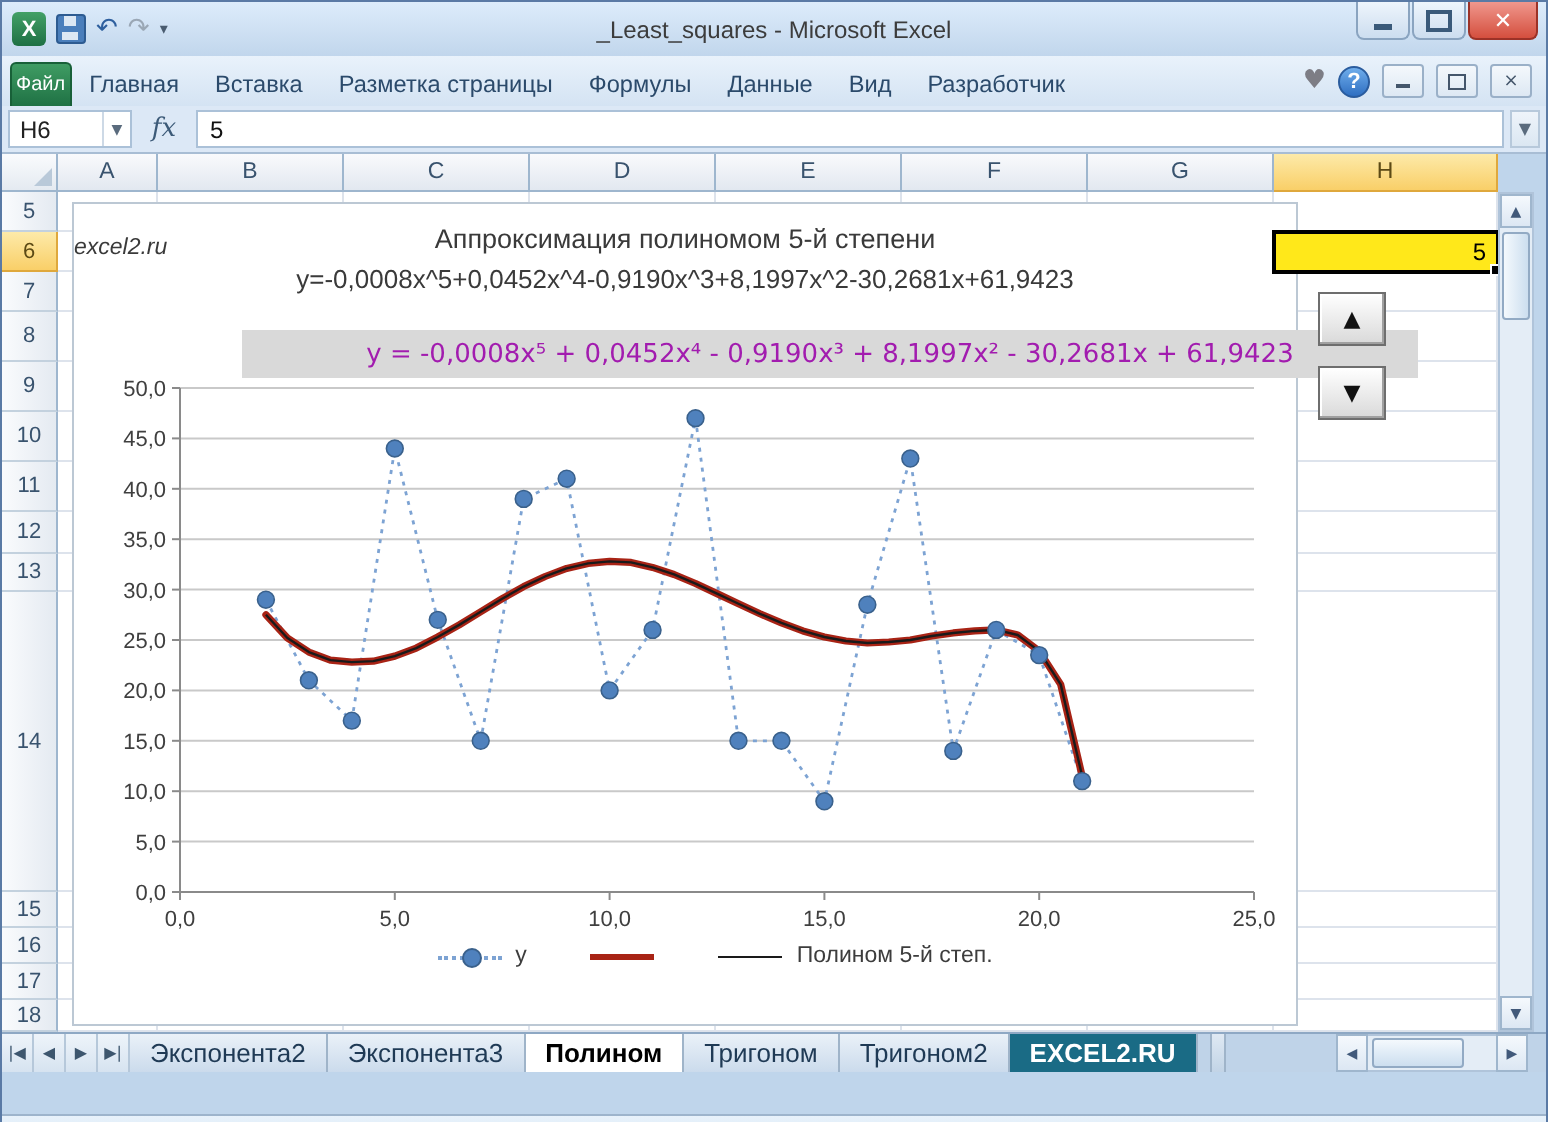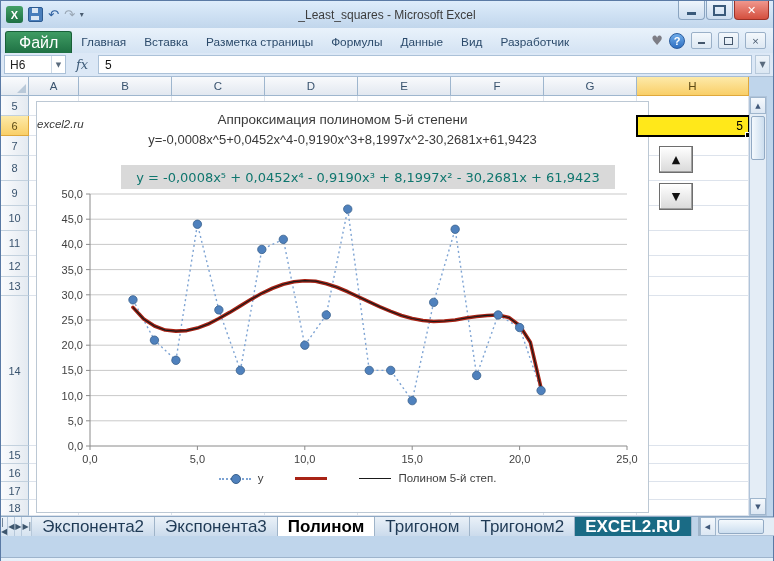--- a/index.html
+++ b/index.html
@@ -26,22 +26,22 @@
     border:1px solid #8aa4c0;border-top:none;background:linear-gradient(#eef5fc,#ccddef);
     border-radius:0 0 4px 4px;margin-left:1px;}
   .wbtn.close{width:33px;background:linear-gradient(#f0978d,#d44f3e);border-color:#9c3227;color:#fff;font-size:11px;}
   .minbar{width:9px;height:3px;background:#3a5a7a;margin-top:6px;}
   .maxbox{width:9px;height:7px;border:2px solid #3a5a7a;}
 
   
   .ribbonrow{position:absolute;left:0;top:27px;right:0;height:25px;
     background:linear-gradient(#e9f2fb,#d4e3f3);border-bottom:1px solid #b4c8de;
     display:flex;align-items:flex-end;}
-  .filetab{height:22px;margin-left:4px;padding:0 13px;background:linear-gradient(#3f9c63,#1f7144);
-    color:#fff;font-size:16px;display:flex;align-items:center;border-radius:3px 3px 0 0;
+  .filetab{height:22px;margin-left:4px;padding:0 2px;background:linear-gradient(#3f9c63,#1f7144);
+    color:#fff;font-size:10px;display:flex;align-items:center;border-radius:3px 3px 0 0;
     border:1px solid #186038;border-bottom:none;box-sizing:border-box;}
   #ribbon-tabs{display:flex;align-items:flex-end;}
   .rtab{height:22px;padding:0 9px;font-size:11.8px;color:#2b4a6b;display:flex;align-items:center;white-space:nowrap;}
   .ribbon-right{position:absolute;right:7px;top:4px;display:flex;align-items:center;gap:6px;}
   .heart{color:#7d7d85;font-size:13px;line-height:1;}
   .helpbtn{width:16px;height:16px;border-radius:8px;background:linear-gradient(#6fadeb,#2f6fc1);
     color:#fff;font-size:11px;font-weight:bold;display:flex;align-items:center;justify-content:center;
     border:1px solid #2a5c9e;box-sizing:border-box;}
   .wmini{width:19px;height:15px;border:1px solid #9ab0c8;background:linear-gradient(#f4f8fc,#dde8f3);
     display:flex;align-items:center;justify-content:center;font-size:9px;color:#44566b;border-radius:2px;}
@@ -86,22 +86,22 @@
   .cell-h6{position:absolute;left:607px;top:19px;width:114px;height:22px;border:2px solid #000;
     box-sizing:border-box;z-index:25;font-size:12px;display:flex;align-items:center;
     justify-content:flex-end;padding-right:5px;color:#000;}
   .cell-h6:after{content:"";position:absolute;right:-3px;bottom:-3px;width:4px;height:4px;background:#000;border:1px solid #fff;}
 
   
   .chart{position:absolute;left:7px;top:5px;width:613px;height:412px;background:#fff;
     border:1px solid #bcc8d4;box-sizing:border-box;z-index:20;}
   .c-title{position:absolute;top:10px;left:0;right:0;text-align:center;font-size:13.5px;color:#3a3a3a;}
   .c-sub{position:absolute;top:30px;left:0;right:0;text-align:center;font-size:13px;color:#3a3a3a;}
-  .c-eq{position:absolute;left:84px;top:63px;width:494px;height:24px;display:flex;align-items:center;
-    justify-content:center;font-size:13px;color:#0f766e;font-family:"DejaVu Sans",sans-serif;}
+  .c-eq{position:absolute;left:84px;top:63px;width:588px;height:24px;display:flex;align-items:center;
+    justify-content:center;font-size:13px;color:#a21caf;font-family:"DejaVu Sans",sans-serif;}
   #chart-svg{position:absolute;left:0;top:0;width:613px;height:412px;}
   .c-legend{position:absolute;left:40px;right:10px;top:370px;display:flex;justify-content:center;
     align-items:center;gap:32px;font-size:11.5px;color:#3d3d3d;}
   .lg-item{display:flex;align-items:center;gap:7px;}
   .sw-dot{width:32px;height:9px;position:relative;}
   .sw-dot:before{content:"";position:absolute;left:0;right:0;top:4px;border-top:2px dotted #7da3d3;}
   .sw-dot:after{content:"";position:absolute;left:12px;top:0.5px;width:8px;height:8px;border-radius:50%;
     background:#4f81bd;border:1px solid #3a618c;}
   .sw-line{width:32px;height:0;}
 
@@ -117,21 +117,21 @@
     border:1px solid #9fb6cd;display:flex;align-items:center;justify-content:center;font-size:7px;color:#41597a;box-sizing:border-box;}
   .vs-thumb{position:absolute;left:1px;right:1px;top:19px;height:42px;
     background:linear-gradient(90deg,#f4f9fd,#ccdeef);border:1px solid #92aac4;border-radius:2px;}
 
   
   .tabbar{position:absolute;left:0;top:515px;right:0;height:19px;background:#bfd3e8;
     border-top:1px solid #8ea8c4;display:flex;align-items:stretch;}
   .snav{width:15px;display:flex;align-items:center;justify-content:center;font-size:8px;color:#3d566e;
     background:linear-gradient(#eef4fa,#d6e3f0);border-right:1px solid #b6c8da;}
   #sheet-tabs{display:flex;}
-  .stab{padding:0 10px;display:flex;align-items:center;font-size:17px;color:#1f3a55;white-space:nowrap;
+  .stab{padding:0 10px;display:flex;align-items:center;font-size:13px;color:#1f3a55;white-space:nowrap;
     background:linear-gradient(#eaf1f8,#cbdbec);border-right:1px solid #9fb4c9;}
   .stab.active{background:#ffffff;font-weight:bold;color:#000;}
   .tsplit{width:6px;background:linear-gradient(#dfe9f3,#c2d4e6);border-left:1px solid #9fb4c9;border-right:1px solid #9fb4c9;margin-left:6px;}
   .hscroll{margin-left:auto;display:flex;align-items:stretch;padding-right:9px;}
   .hs-btn{width:16px;display:flex;align-items:center;justify-content:center;font-size:7px;color:#41597a;
     background:linear-gradient(#f5f9fd,#dce7f3);border:1px solid #9fb6cd;box-sizing:border-box;}
   .hs-track{width:64px;background:#e4edf6;border-top:1px solid #b0c4da;border-bottom:1px solid #b0c4da;position:relative;}
   .hs-thumb{position:absolute;left:2px;top:1px;bottom:1px;width:44px;
     background:linear-gradient(#f4f9fd,#ccdeef);border:1px solid #92aac4;border-radius:2px;}
 

